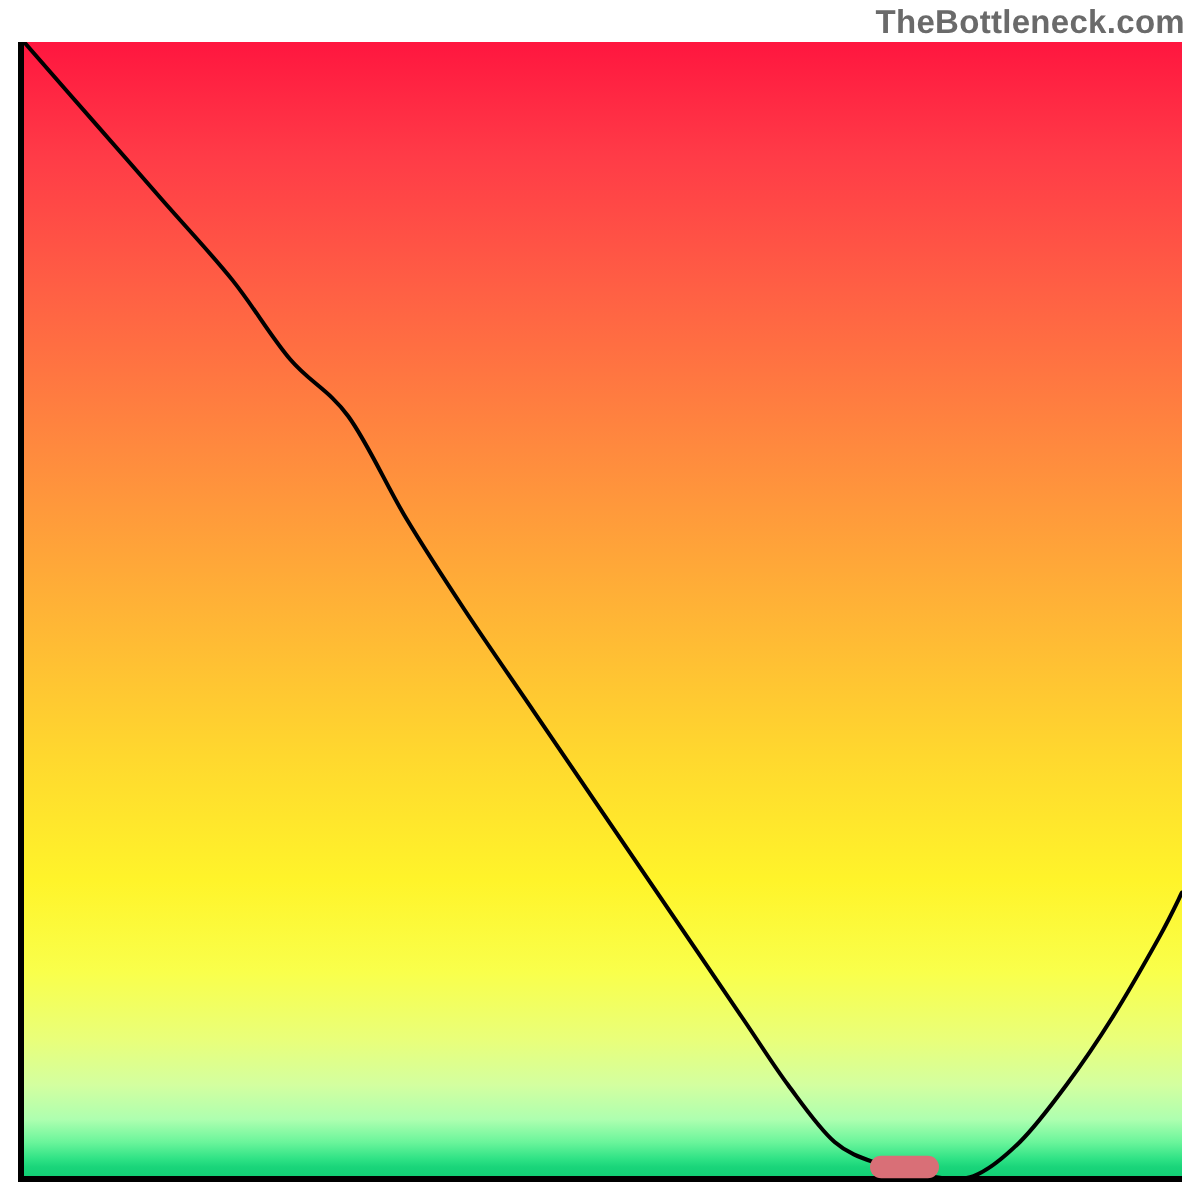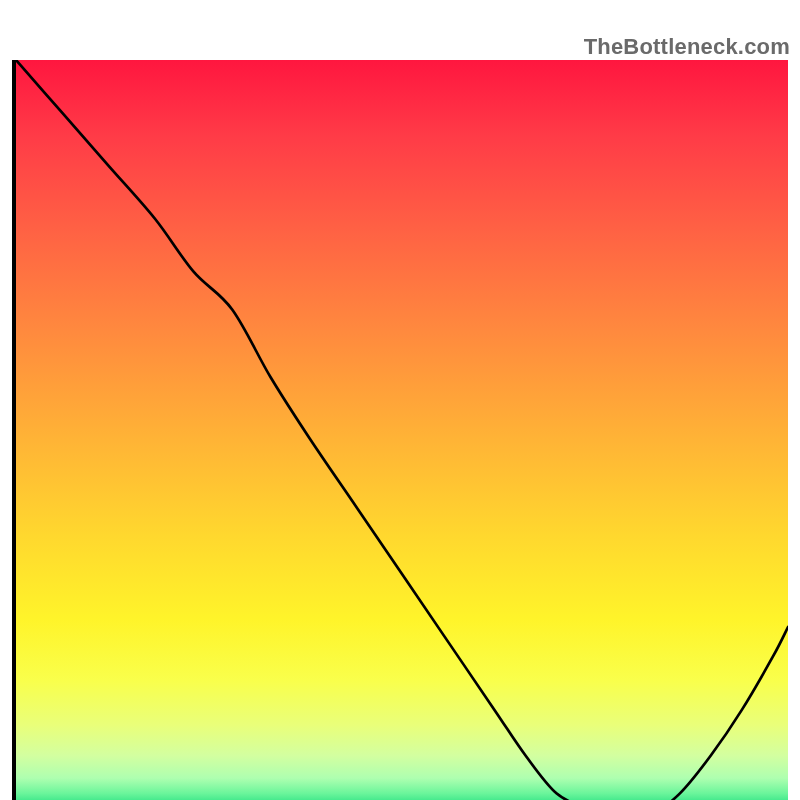--- a/index.html
+++ b/index.html
@@ -9,21 +9,20 @@
     height: 800px;
     background: #ffffff;
     font-family: Arial, Helvetica, sans-serif;
     overflow: hidden;
   }
   .frame {
     position: relative;
     width: 800px;
     height: 564px;
     box-sizing: border-box;
-    margin-top: 32px;
   }
   .watermark {
     position: absolute;
     top: 2px;
     right: 10px;
     font-size: 22px;
     font-weight: 600;
     color: #6a6a6a;
     letter-spacing: 0.2px;
     user-select: none;

